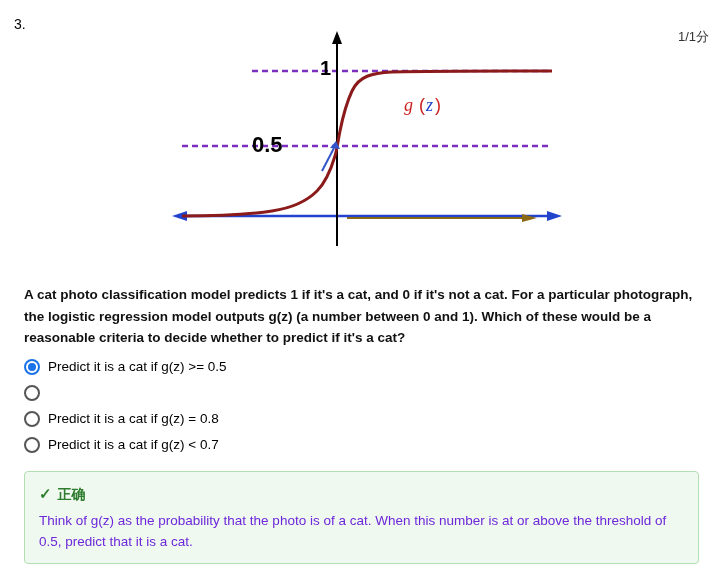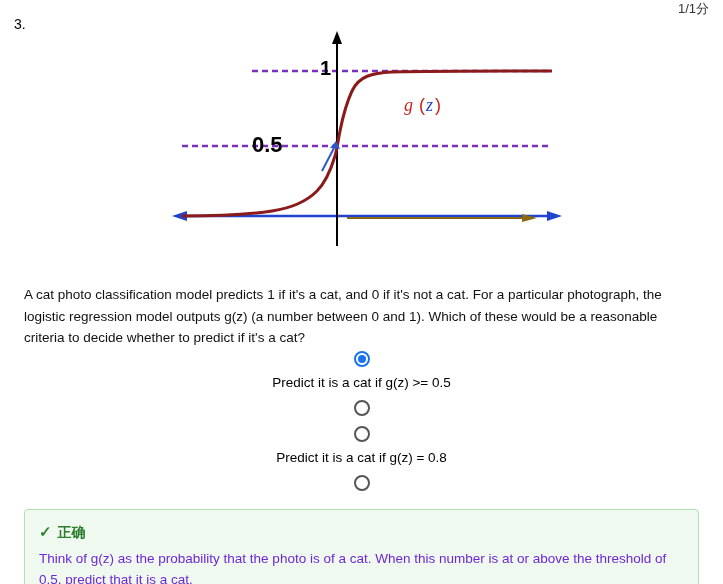--- a/index.html
+++ b/index.html
@@ -18,53 +18,53 @@
     }
     .question-number {
       position: absolute;
       top: 16px;
       left: 14px;
       font-size: 14px;
       font-weight: normal;
     }
     .score-badge {
       position: absolute;
-      top: 0;
+      top: 28px;
       right: 14px;
       font-size: 13px;
       color: #333;
     }
     .graph-area {
       width: 420px;
       height: 240px;
       margin: 10px auto 18px auto;
       position: relative;
     }
     .graph-svg {
       width: 100%;
       height: 100%;
     }
     .question-text {
       font-size: 13.5px;
       line-height: 1.6;
-      margin-bottom: 2px;
+      margin-bottom: 10px;
       color: #111;
       max-width: 680px;
+      font-weight: bold;
     }
     .options-list {
       list-style: none;
       margin-bottom: 18px;
     }
     .option-item {
       display: flex;
       align-items: center;
       margin-bottom: 10px;
       font-size: 13.5px;
       gap: 8px;
-      flex-direction: column;
     }
     .radio-outer {
       width: 16px;
       height: 16px;
       border-radius: 50%;
       border: 2px solid #555;
       display: flex;
       align-items: center;
       justify-content: center;
       flex-shrink: 0;
@@ -158,20 +158,21 @@
     </li>
     <li class="option-item">
       <div class="radio-outer"></div>
     </li>
     <li class="option-item">
       <div class="radio-outer"></div>
       <span>Predict it is a cat if g(z) = 0.8</span>
     </li>
     <li class="option-item">
       <div class="radio-outer"></div>
+      <span>Predict it is a cat if g(z) &lt; 0.7</span>
     </li>
   </ul>
 
   <div class="feedback-box">
     <div class="feedback-header">
       <span class="check-icon">✓</span>
       <span>正确</span>
     </div>
     <div class="feedback-text">Think of g(z) as the probability that the photo is of a cat. When this number is at or above the threshold of 0.5, predict that it is a cat.</div>
   </div>

